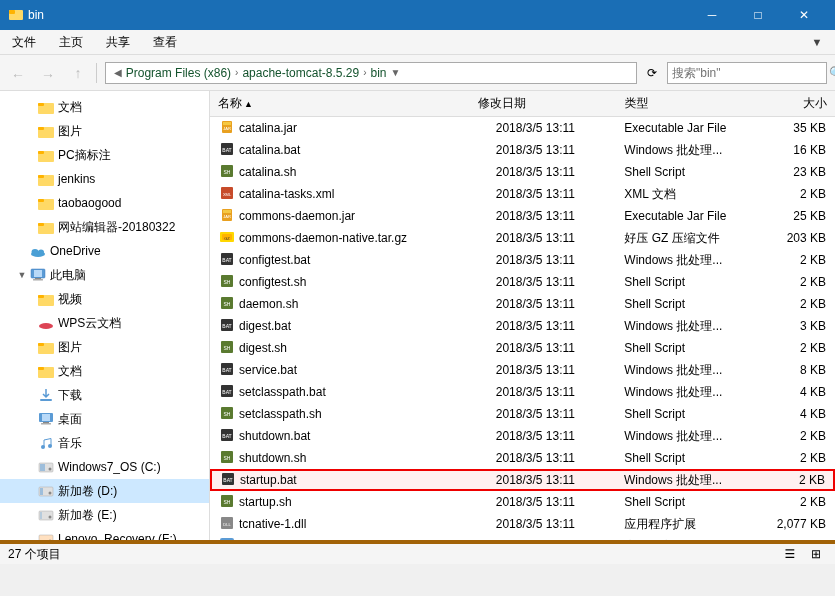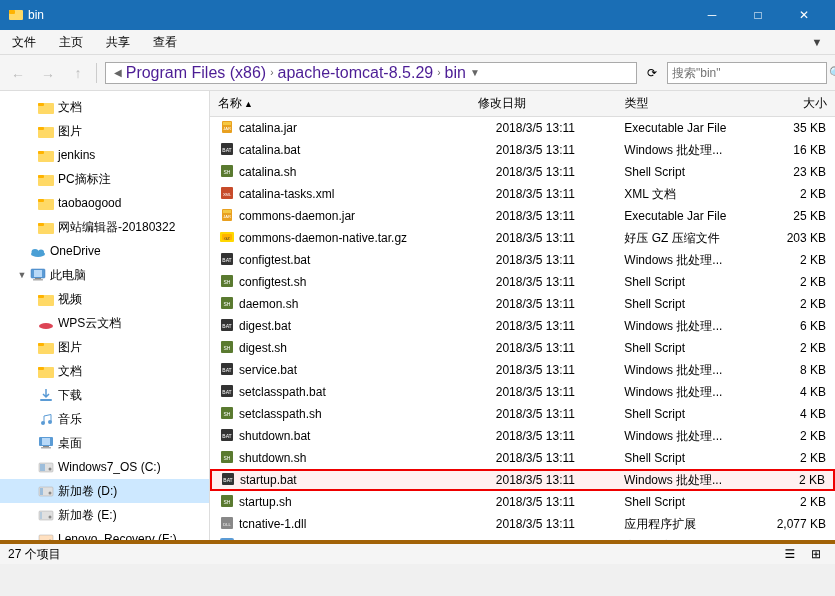--- a/index.html
+++ b/index.html
@@ -19,21 +19,21 @@
     
     .toolbar { height: 36px; background: #f5f5f5; display: flex; align-items: center; padding: 0 4px; border-bottom: 1px solid #ddd; gap: 2px; }
     .tb-btn { width: 28px; height: 28px; display: flex; align-items: center; justify-content: center; cursor: pointer; border-radius: 2px; font-size: 14px; color: #444; }
     .tb-btn.disabled { color: #bbb; cursor: default; }
     .tb-separator { width: 1px; height: 20px; background: #ccc; margin: 0 2px; }
 
     
     .addrbar { height: 32px; background: #f5f5f5; display: flex; align-items: center; padding: 0 8px; gap: 4px; border-bottom: 1px solid #ddd; }
     .addr-path { flex: 1; height: 22px; background: white; border: 1px solid #aaa; display: flex; align-items: center; padding: 0 6px; font-size: 12px; cursor: pointer; }
     .addr-breadcrumb { display: flex; align-items: center; gap: 2px; }
-    .addr-seg { color: #4c1d95; font-size: 16px; text-align: center; }
+    .addr-seg { color: #14532d; font-size: 12px; text-align: center; }
     .addr-arrow { color: #666; font-size: 10px; margin: 0 2px; }
     .addr-refresh { width: 22px; height: 22px; display: flex; align-items: center; justify-content: center; cursor: pointer; }
     .search-box { width: 160px; height: 22px; border: 1px solid #aaa; background: white; display: flex; align-items: center; padding: 0 4px; gap: 2px; }
     .search-box input { border: none; outline: none; flex: 1; font-size: 12px; background: transparent; }
     .search-icon { color: #666; font-size: 12px; cursor: pointer; }
 
     
     .main { display: flex; height: calc(596px - 30px - 25px - 36px - 32px - 24px); }
 
     
@@ -143,29 +143,29 @@
           <rect x="0" y="3" width="6" height="3" rx="1" fill="#ffb300"></rect>
         </svg>
       <span class="sidebar-label">图片</span>
     </div>
     <div class="sidebar-item indent1">
       <div class="sidebar-expand"></div>
       <svg class="sidebar-icon" viewBox="0 0 16 14">
           <rect x="0" y="3" width="16" height="11" rx="1" fill="#ffd966"></rect>
           <rect x="0" y="3" width="6" height="3" rx="1" fill="#ffb300"></rect>
         </svg>
+      <span class="sidebar-label">PC摘标注</span>
+    </div>
+    <div class="sidebar-item indent1">
+      <div class="sidebar-expand"></div>
+      <svg class="sidebar-icon" viewBox="0 0 16 14">
+          <rect x="0" y="3" width="16" height="11" rx="1" fill="#ffd966"></rect>
+          <rect x="0" y="3" width="6" height="3" rx="1" fill="#ffb300"></rect>
+        </svg>
       <span class="sidebar-label">jenkins</span>
-    </div>
-    <div class="sidebar-item indent1">
-      <div class="sidebar-expand"></div>
-      <svg class="sidebar-icon" viewBox="0 0 16 14">
-          <rect x="0" y="3" width="16" height="11" rx="1" fill="#ffd966"></rect>
-          <rect x="0" y="3" width="6" height="3" rx="1" fill="#ffb300"></rect>
-        </svg>
-      <span class="sidebar-label">PC摘标注</span>
     </div>
     <div class="sidebar-item indent1">
       <div class="sidebar-expand"></div>
       <svg class="sidebar-icon" viewBox="0 0 16 14">
           <rect x="0" y="3" width="16" height="11" rx="1" fill="#ffd966"></rect>
           <rect x="0" y="3" width="6" height="3" rx="1" fill="#ffb300"></rect>
         </svg>
       <span class="sidebar-label">taobaogood</span>
     </div>
     <div class="sidebar-item indent1">
@@ -230,35 +230,35 @@
       <div class="sidebar-expand"></div>
       <svg class="sidebar-icon" viewBox="0 0 16 16">
           <path d="M8 2v8M5 7l3 3 3-3" stroke="#5b9bd5" stroke-width="1.5" fill="none"></path>
           <rect x="2" y="12" width="12" height="2" rx="1" fill="#5b9bd5"></rect>
         </svg>
       <span class="sidebar-label">下载</span>
     </div>
     <div class="sidebar-item indent1">
       <div class="sidebar-expand"></div>
       <svg class="sidebar-icon" viewBox="0 0 16 16">
-          <path d="M6 12V5l7-1.5V11" stroke="#5b9bd5" stroke-width="1" fill="none"></path>
-          <circle cx="5" cy="12" r="2" fill="#5b9bd5"></circle>
-          <circle cx="12" cy="11" r="2" fill="#5b9bd5"></circle>
-        </svg>
-      <span class="sidebar-label">音乐</span>
-    </div>
-    <div class="sidebar-item indent1">
-      <div class="sidebar-expand"></div>
-      <svg class="sidebar-icon" viewBox="0 0 16 16">
           <rect x="1" y="2" width="14" height="9" rx="1" fill="#5b9bd5"></rect>
           <rect x="4" y="3" width="8" height="7" fill="#b8d9f8"></rect>
           <rect x="5" y="11" width="6" height="1" fill="#888"></rect>
           <rect x="3" y="12" width="10" height="1.5" rx="0.5" fill="#aaa"></rect>
         </svg>
       <span class="sidebar-label">桌面</span>
+    </div>
+    <div class="sidebar-item indent1">
+      <div class="sidebar-expand"></div>
+      <svg class="sidebar-icon" viewBox="0 0 16 16">
+          <path d="M6 12V5l7-1.5V11" stroke="#5b9bd5" stroke-width="1" fill="none"></path>
+          <circle cx="5" cy="12" r="2" fill="#5b9bd5"></circle>
+          <circle cx="12" cy="11" r="2" fill="#5b9bd5"></circle>
+        </svg>
+      <span class="sidebar-label">音乐</span>
     </div>
     <div class="sidebar-item indent1">
       <div class="sidebar-expand"></div>
       <svg class="sidebar-icon" viewBox="0 0 16 16">
           <rect x="1" y="4" width="14" height="9" rx="1" fill="#e0e0e0" stroke="#aaa" stroke-width="0.5"></rect>
           <rect x="2" y="5" width="5" height="7" fill="#5b9bd5" opacity="0.5"></rect>
           <circle cx="12" cy="10" r="1.5" fill="#888"></circle>
         </svg>
       <span class="sidebar-label">Windows7_OS (C:)</span>
     </div>
@@ -417,21 +417,21 @@
         <div class="file-row">
     <div class="file-cell name">
       <span><svg viewBox="0 0 16 16" width="16" height="16">
                 <rect x="2" y="2" width="12" height="12" rx="1" fill="#333"></rect>
                 <text x="8" y="11" text-anchor="middle" font-size="5" fill="#fff" font-family="Arial">BAT</text>
               </svg></span>
       <span>digest.bat</span>
     </div>
     <div class="file-cell date">2018/3/5 13:11</div>
     <div class="file-cell type">Windows 批处理...</div>
-    <div class="file-cell size">6 KB</div>
+    <div class="file-cell size">3 KB</div>
   </div>
         <div class="file-row">
     <div class="file-cell name">
       <span><svg viewBox="0 0 16 16" width="16" height="16">
                 <rect x="2" y="2" width="12" height="12" rx="1" fill="#5a7a30"></rect>
                 <text x="8" y="11" text-anchor="middle" font-size="5" fill="#fff" font-family="Arial">SH</text>
               </svg></span>
       <span>digest.sh</span>
     </div>
     <div class="file-cell date">2018/3/5 13:11</div>

